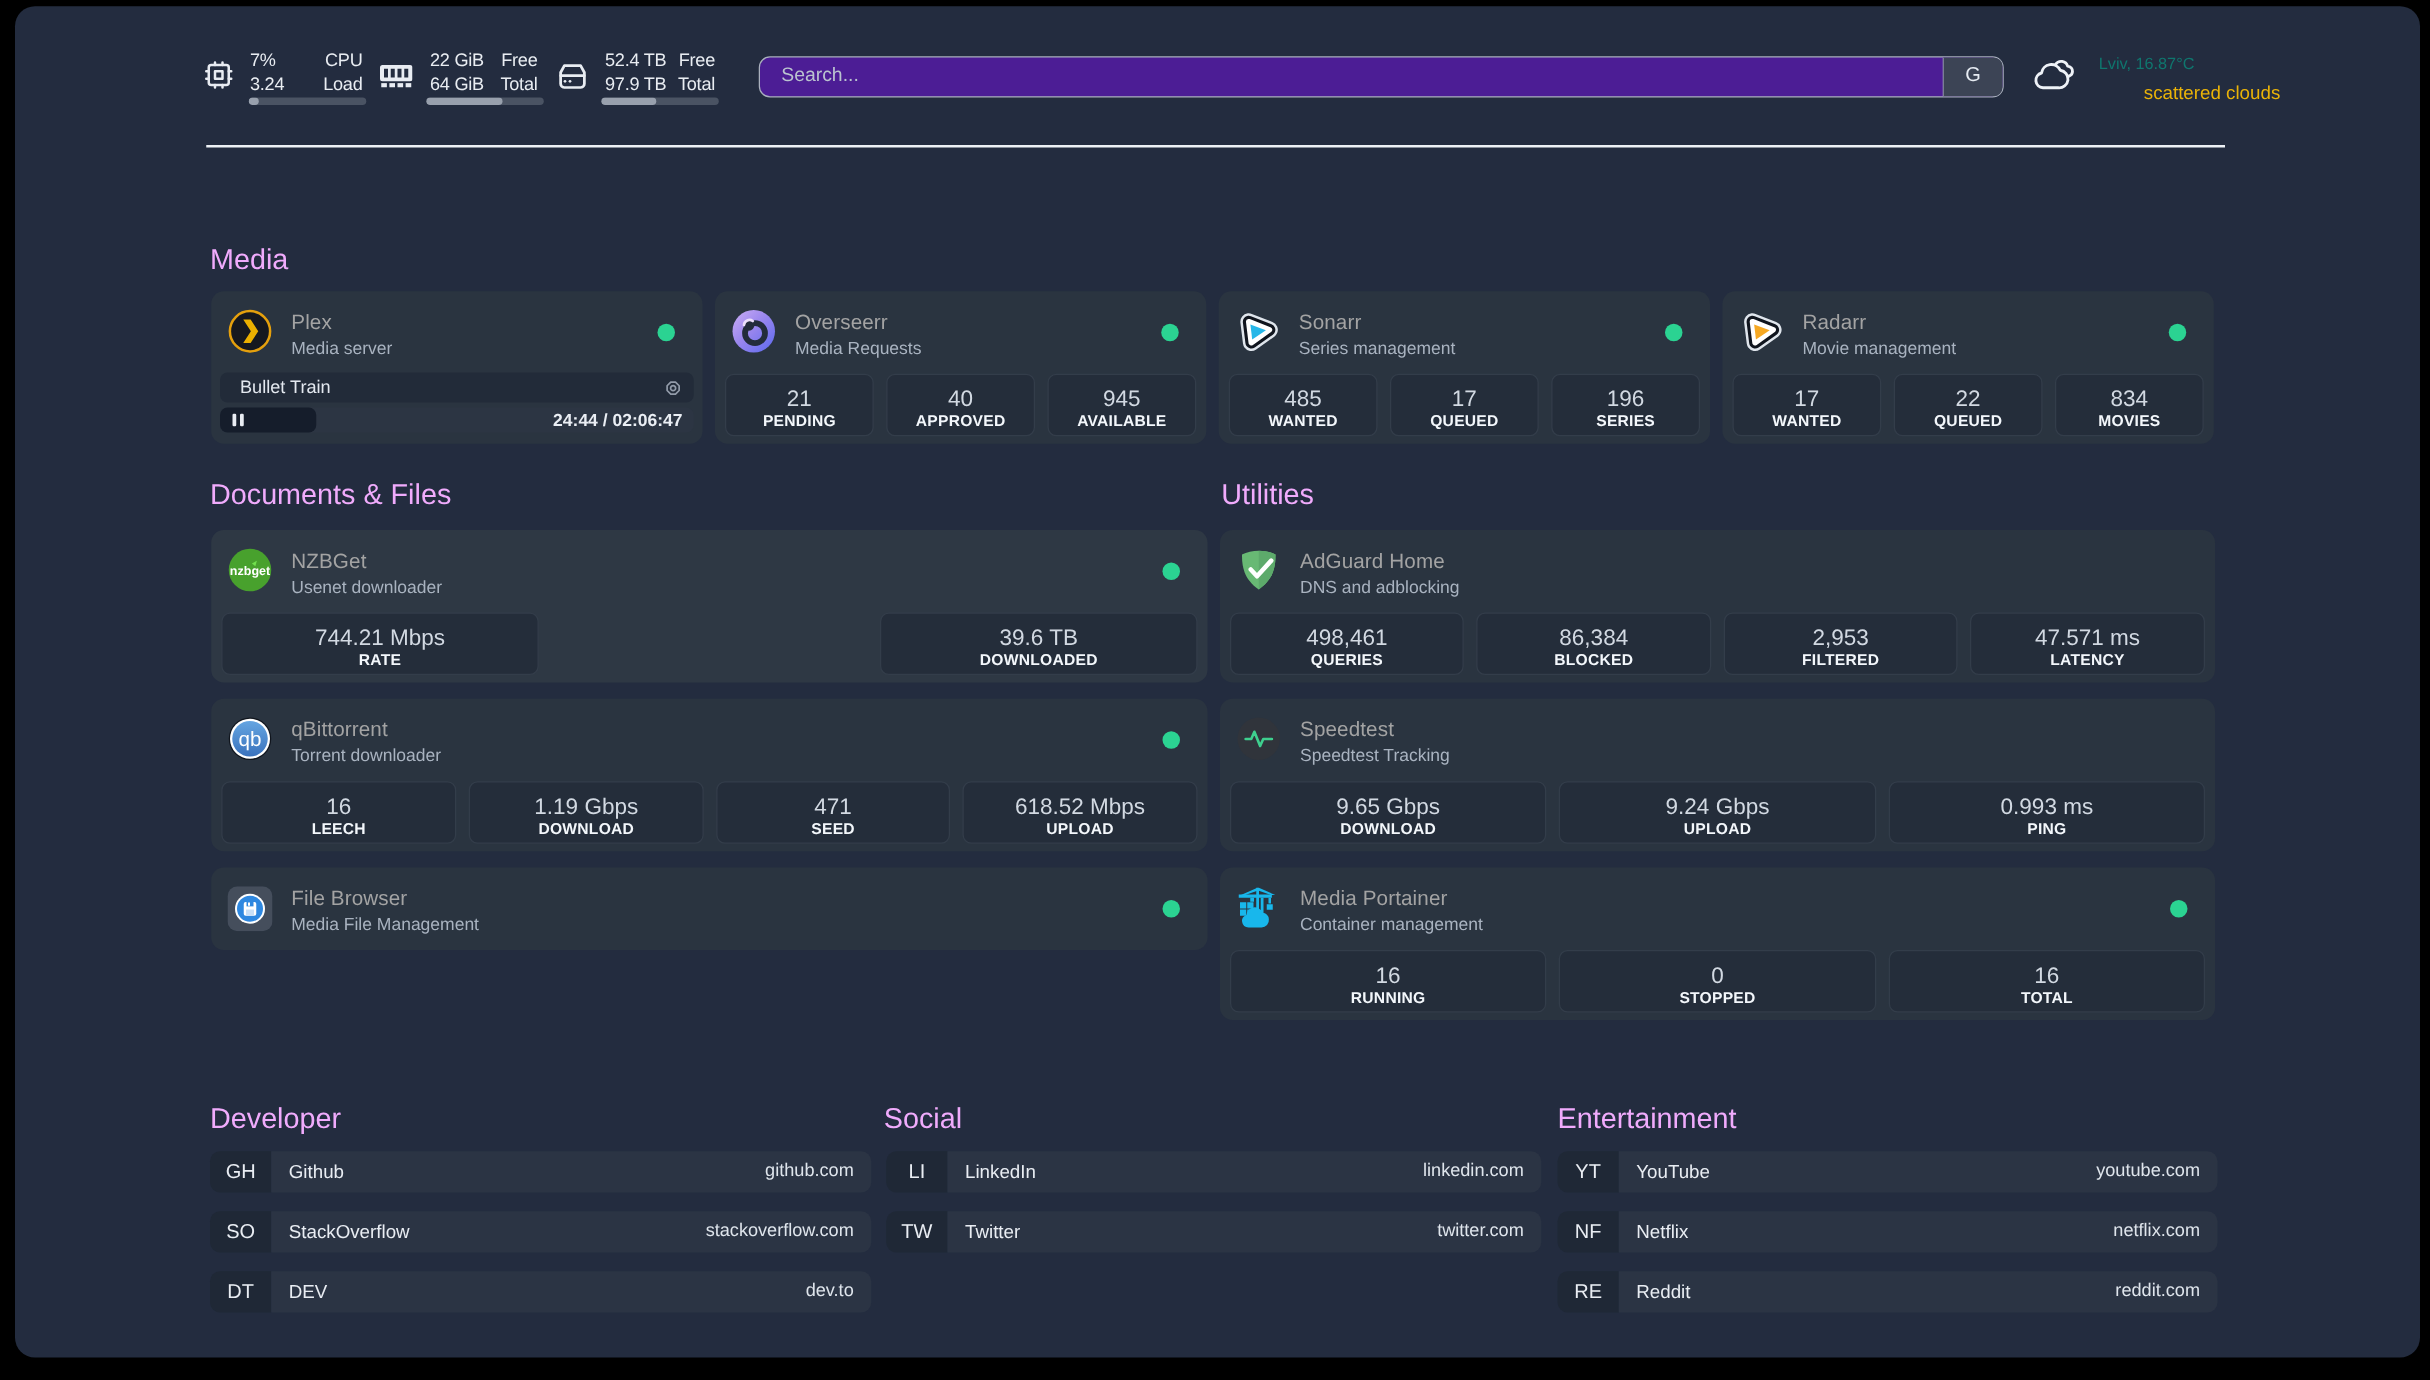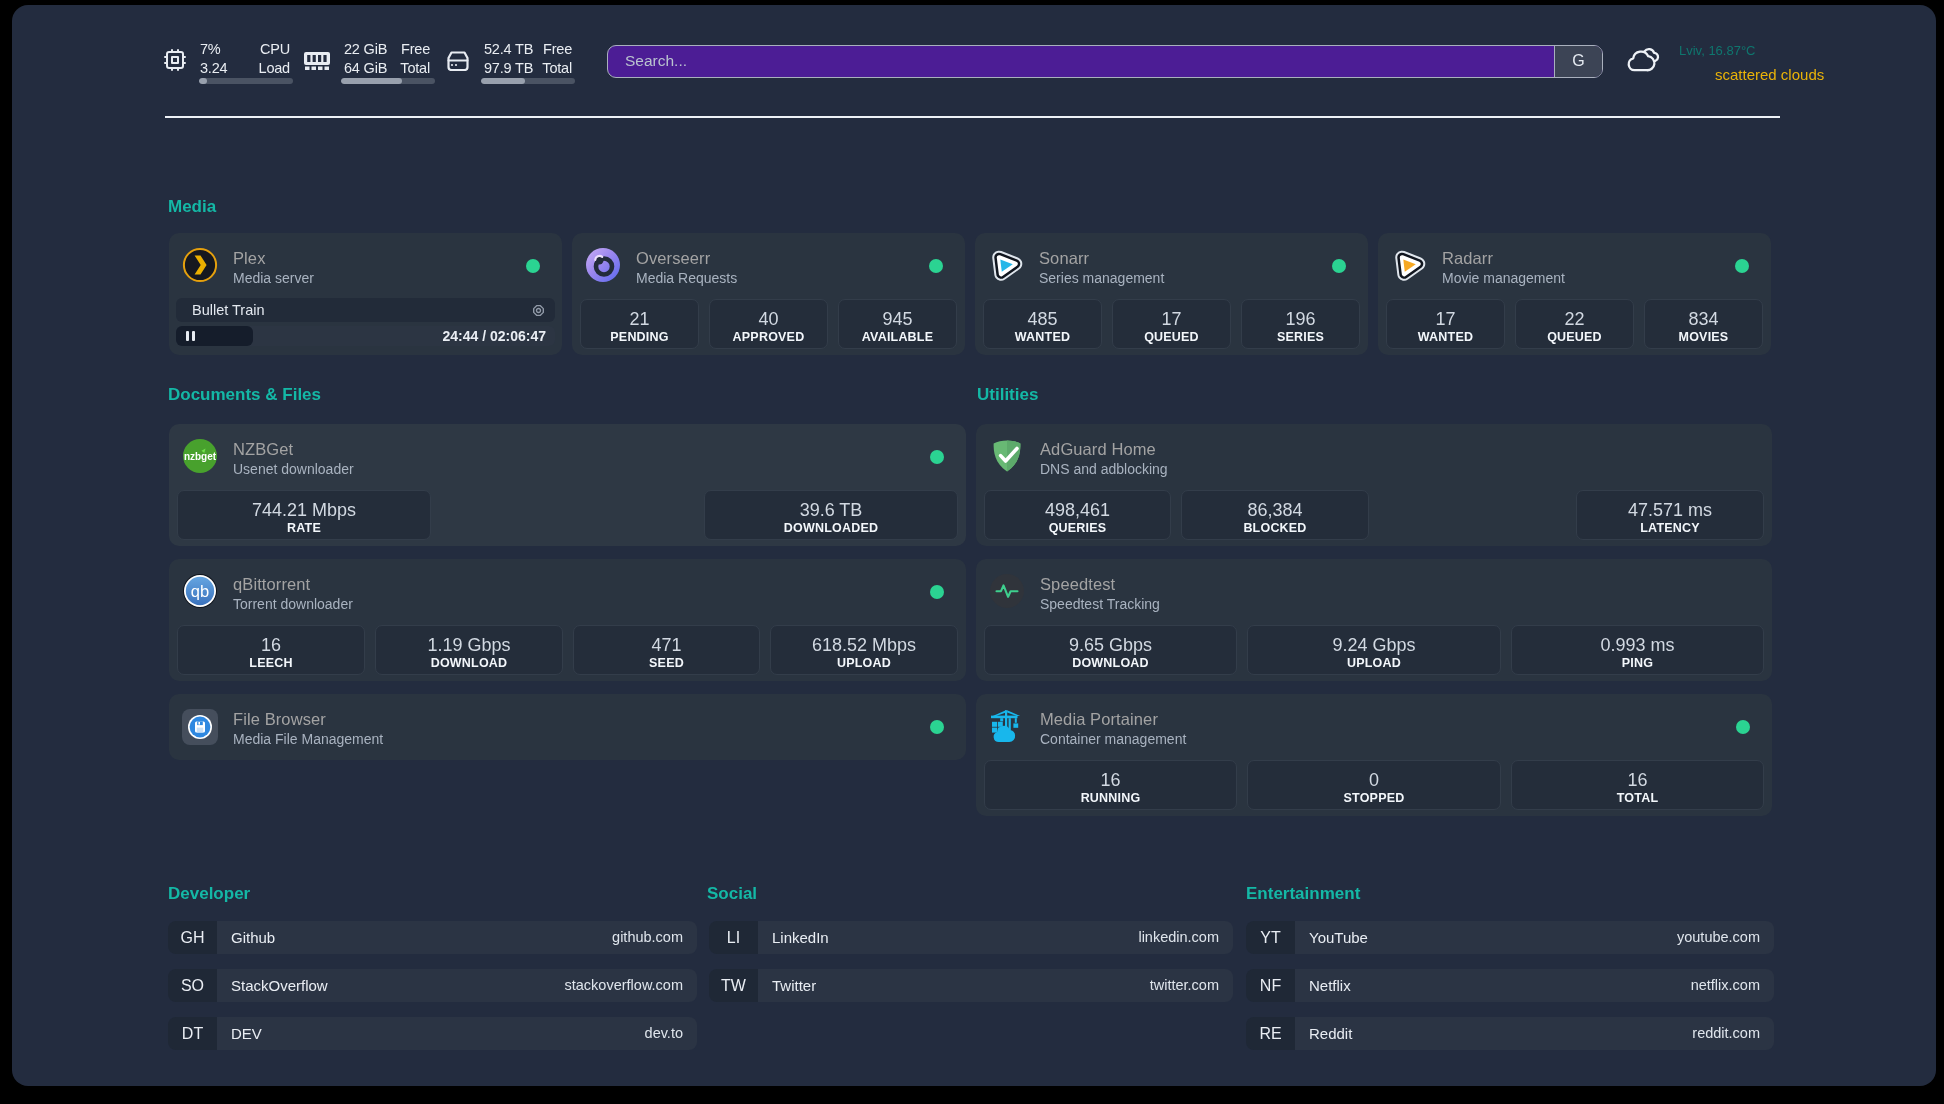--- a/index.html
+++ b/index.html
@@ -14,22 +14,22 @@
     color:#a3a3a3; font-weight:500; letter-spacing:.1px; white-space:nowrap; }
   .csub { position:absolute; left:64px; top:36.5px; font-size:14px; line-height:17px;
     color:#a9b3c0; white-space:nowrap; }
   .dot { position:absolute; top:26px; width:14px; height:14px; border-radius:50%;
     background:#2bd392; }
   .statbox { position:absolute; top:66px; height:50px; background:#242d3a;
     border:1px solid #333d4a; border-radius:7px; text-align:center; }
   .num { display:block; margin-top:9px; font-size:18px; line-height:20px; color:#d2d9e2; }
   .lbl { display:block; margin-top:1px; font-size:12.5px; line-height:15px; font-weight:700;
     color:#f3f7fb; letter-spacing:.2px; }
-  .shead { position:absolute; font-size:17px; line-height:22px; color:#14b8a6;
-    font-weight:700; white-space:nowrap; }
+  .shead { position:absolute; font-size:23px; line-height:22px; color:#f0abfc;
+    font-weight:400; white-space:nowrap; }
   .bkrow { position:absolute; height:33px; }
   .babbr { position:absolute; left:0; top:0; bottom:0; width:49px; background:#1f2836;
     border-radius:8px 0 0 8px; color:#e9edf3; font-size:16px; text-align:center;
     line-height:33px; }
   .bbar { position:absolute; left:49px; top:0; bottom:0; right:0; background:#2b3444;
     border-radius:0 8px 8px 0; }
   .bname { position:absolute; left:14px; top:0; line-height:33px; font-size:15px; color:#e9edf3; }
   .burl { position:absolute; right:14px; top:0; line-height:33px; font-size:14.5px; color:#dfe5ec; }
   .mcol { position:absolute; width:90px; top:40px; font-size:14.5px; letter-spacing:-0.2px;
     color:#e9edf2; }
@@ -315,20 +315,24 @@
   <div class="ctitle">AdGuard Home</div>
     <div class="csub">DNS and adblocking</div>
   <div class="statbox" style="left:8px;width:187px;">
       <span class="num">498,461</span>
       <span class="lbl">QUERIES</span>
     </div>
   <div class="statbox" style="left:205px;width:188px;">
       <span class="num">86,384</span>
       <span class="lbl">BLOCKED</span>
     </div>
+  <div class="statbox" style="left:403px;width:187px;">
+      <span class="num">2,953</span>
+      <span class="lbl">FILTERED</span>
+    </div>
   <div class="statbox" style="left:600px;width:188px;">
       <span class="num">47.571 ms</span>
       <span class="lbl">LATENCY</span>
     </div>
 </div>
 
 <div class="card" style="left:976px;top:559px;width:796px;height:122px;">
   <svg class="appicon" viewBox="0 0 36 36">
       <circle cx="18" cy="18" r="17" fill="#30343b"></circle>
       <path d="M7.5 18.2h4.5l2.5-5.8 4.6 11.4 2.5-5.6h6.9" stroke="#3ecf8e" stroke-width="2.1" fill="none" stroke-linecap="round" stroke-linejoin="round"></path>

